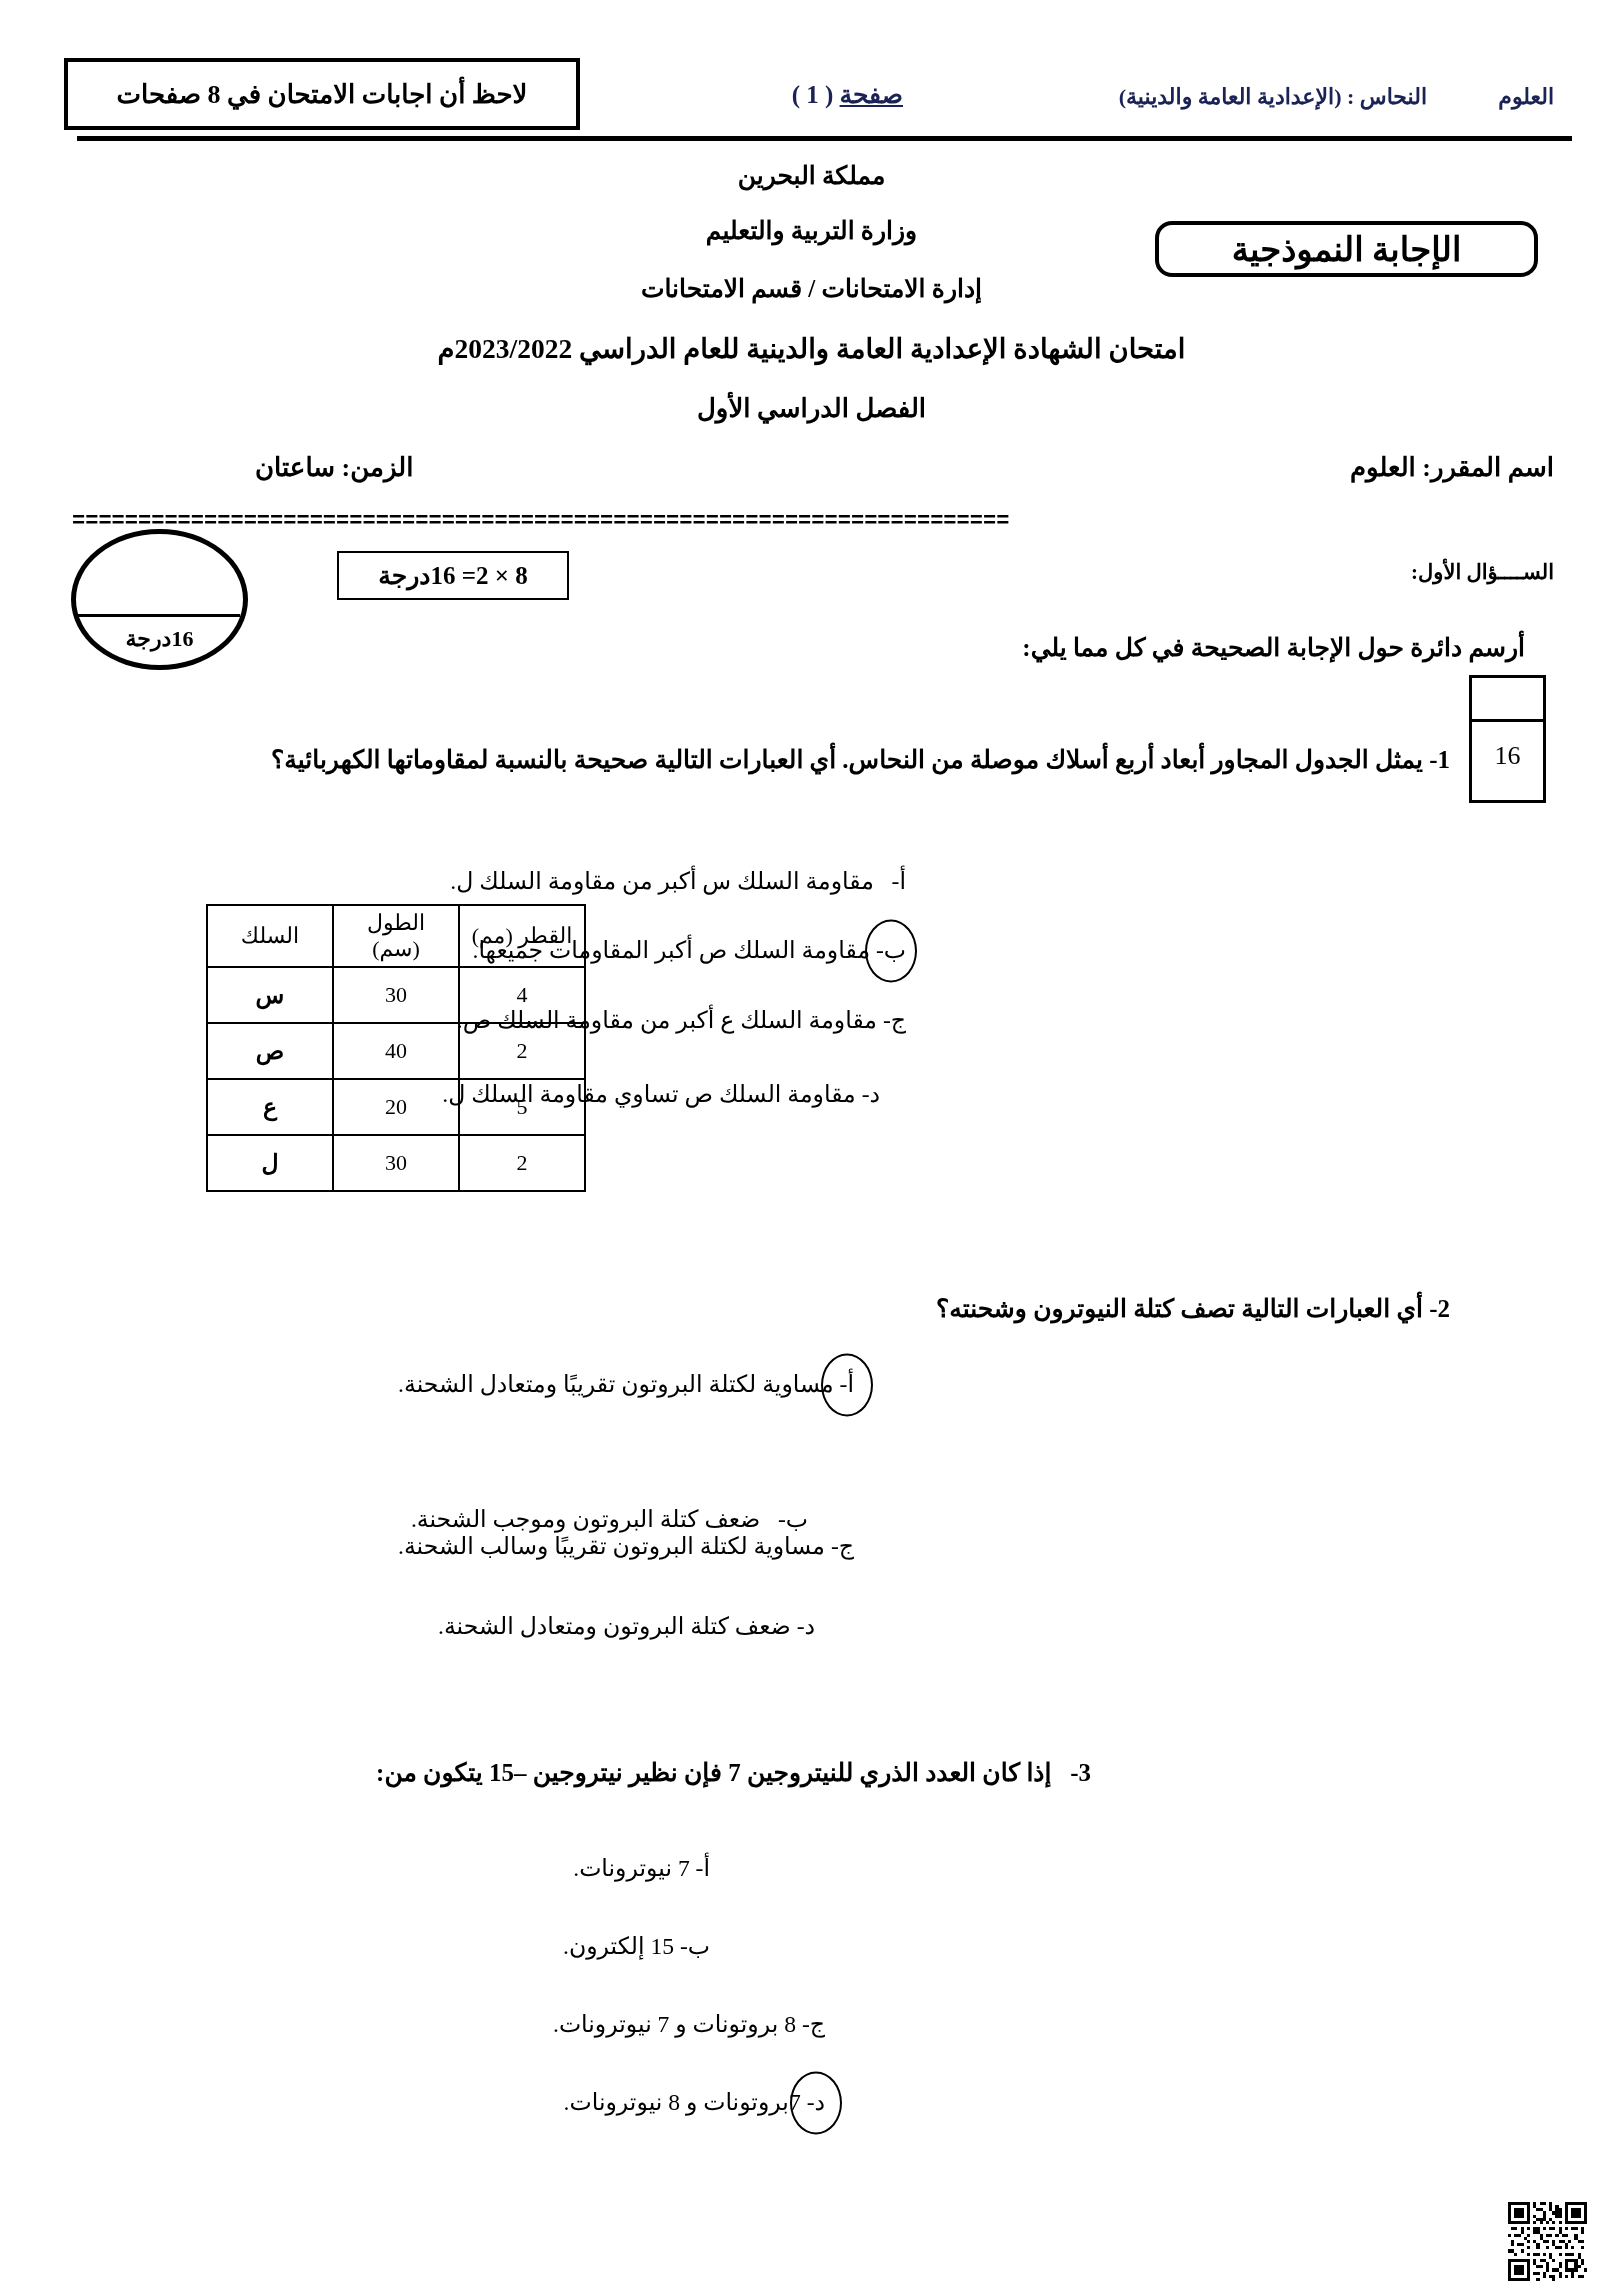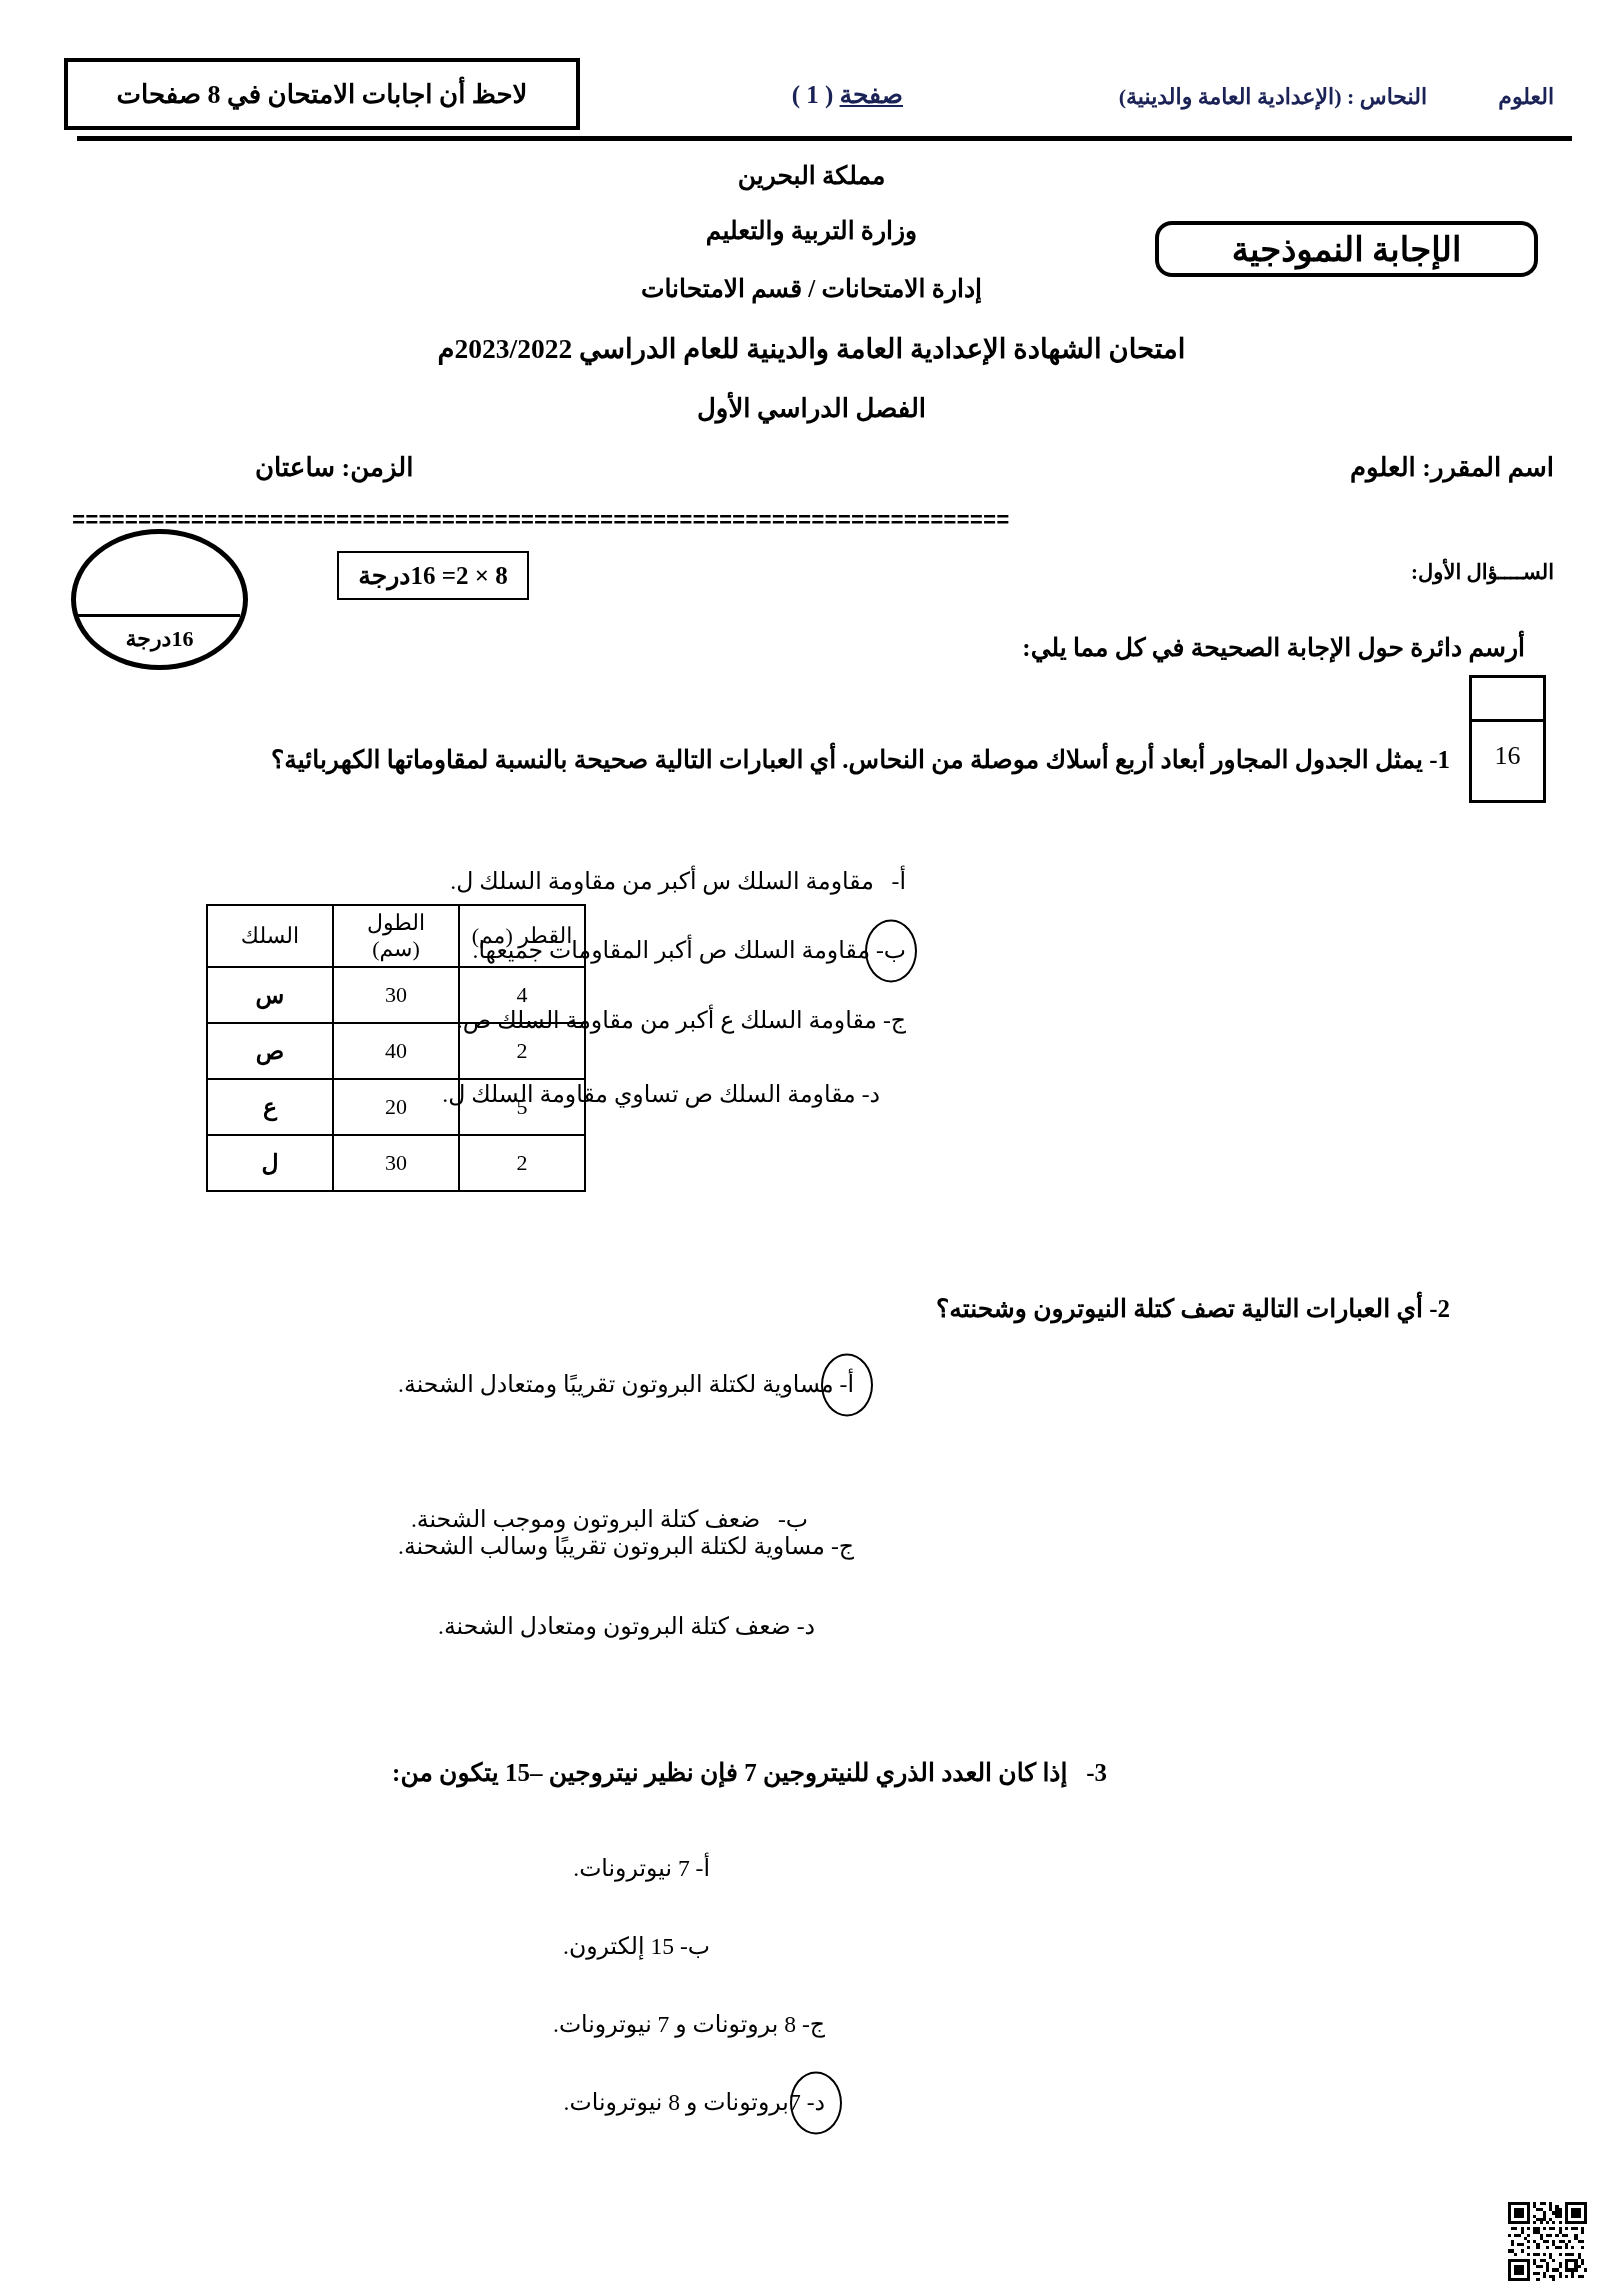--- a/index.html
+++ b/index.html
@@ -166,21 +166,21 @@
     top: 92px;
     text-align: center;
     font-size: 22px;
     font-weight: bold;
   }
 
   .grade-calc-box {
     position: absolute;
     left: 337px;
     top: 551px;
-    width: 192px;
+    width: 232px;
     height: 49px;
     border: 2.6px solid #000;
     box-sizing: border-box;
     display: flex;
     align-items: center;
     justify-content: center;
   }
   .grade-calc-box span {
     font-size: 25px;
     font-weight: bold;
@@ -428,21 +428,21 @@
   <div class="opt" style="right:769px; top:1530px;">
     <span>ج-</span>
     <span>مساوية لكتلة البروتون تقريبًا وسالب الشحنة.</span>
   </div>
 
   <div class="opt" style="right:808px; top:1610px;">
     <span>د-</span>
     <span>ضعف كتلة البروتون ومتعادل الشحنة.</span>
   </div>
 
-  <div class="q-stem q3-stem" style="right:516px; width:982px;">
+  <div class="q-stem q3-stem" style="right:532px; width:982px;">
     <span>3-</span>
     &nbsp;
     <span>إذا كان العدد الذري للنيتروجين 7 فإن نظير نيتروجين –15 يتكون من:</span>
   </div>
 
   <div class="opt" style="right:913px; top:1852px;">
     <span>أ-</span>
     <span>7 نيوترونات.</span>
   </div>
 

